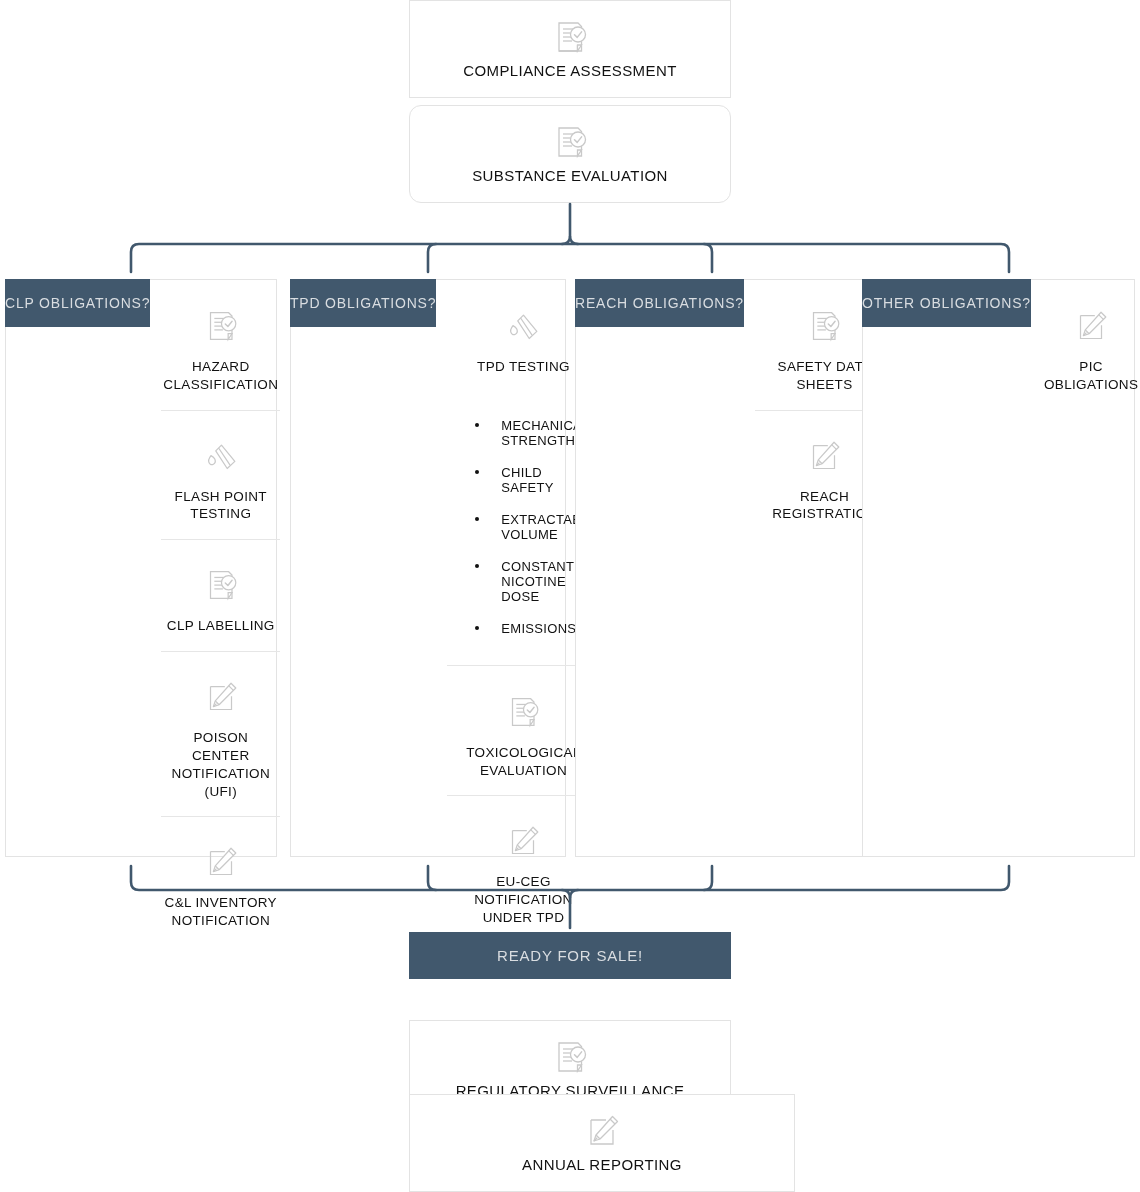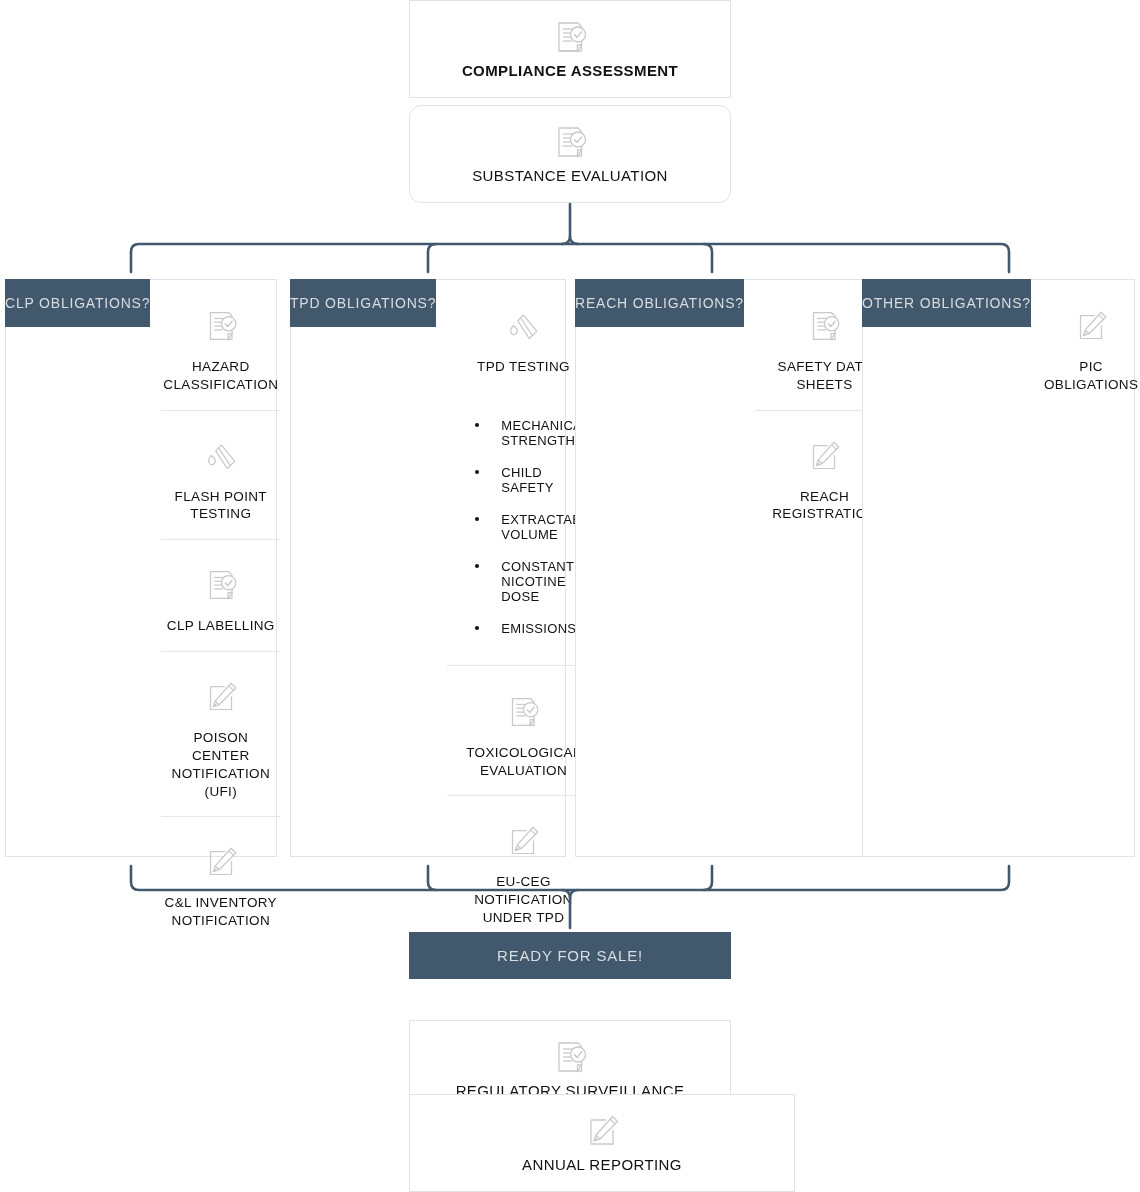--- a/index.html
+++ b/index.html
@@ -30,21 +30,21 @@
   }
   .card-label {
     font-size: 15px;
     letter-spacing: .4px;
     color: #111111;
     text-align: center;
     line-height: 1.35;
   }
 
   
-  #compliance-assessment { left: 409px; top: 0px;   width: 322px; height: 98px; font-weight: bold; }
+  #compliance-assessment { left: 409px; top: 0px;   width: 322px; height: 98px; }
   #substance-evaluation  { left: 409px; top: 105px; width: 322px; height: 98px; border-radius: 12px; }
 
   
   .column {
     position: absolute;
     top: 279px;
     height: 578px;
     border: 1px solid #e3e3e3;
     background: #ffffff;
     display: flex;

